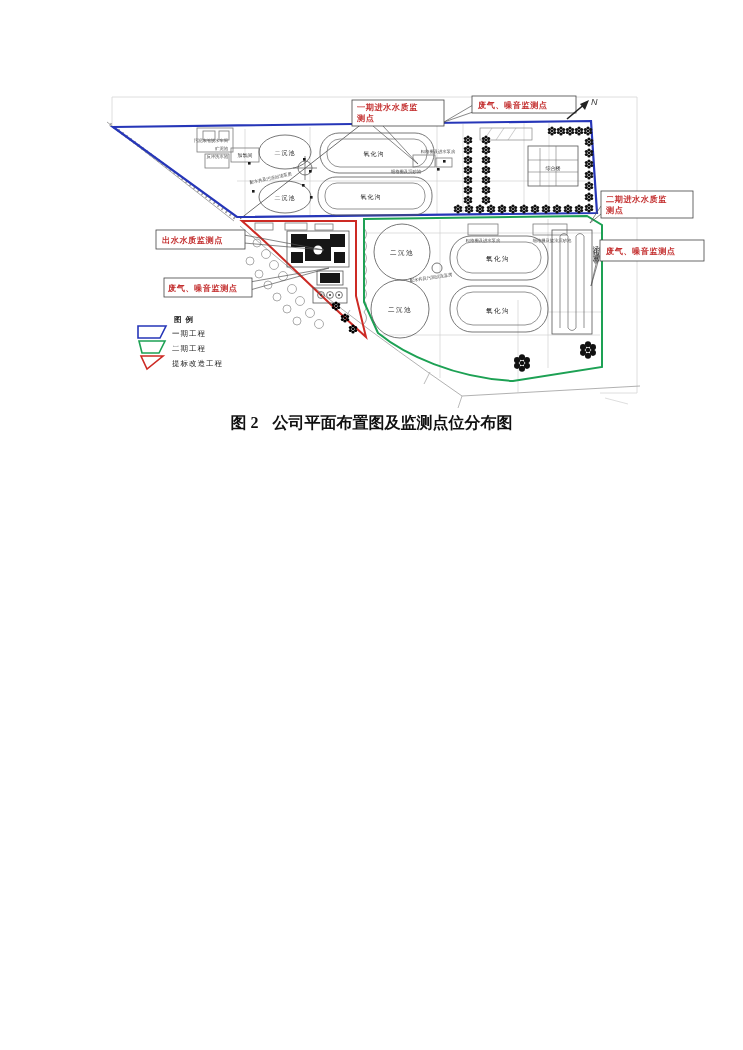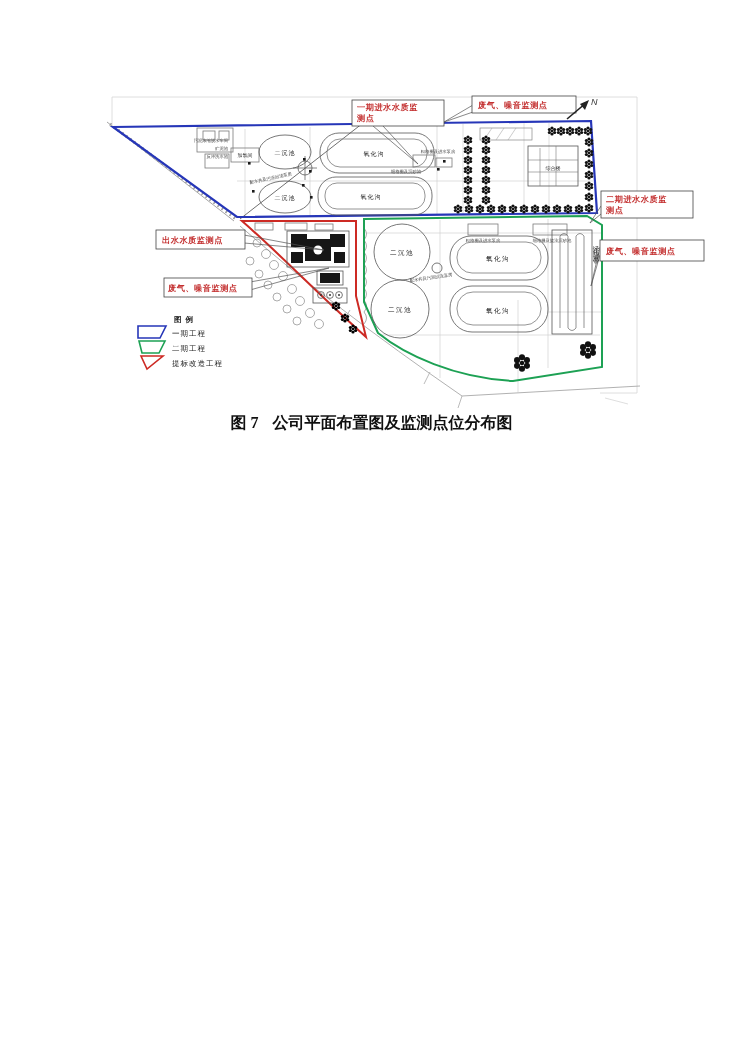--- a/index.html
+++ b/index.html
@@ -309,14 +309,14 @@
     <text class="legend-label" x="172" y="351">二期工程</text>
     <polygon points="141,356 163,356 147,369" fill="none" stroke-width="1.6" stroke="#cd2a24"></polygon>
     <text class="legend-label" x="172" y="366">提标改造工程</text>
   </g>
 </svg>
 
 <div id="green-belt-label">绿化隔离带</div>
 </div>
 
 <div id="caption">
-  <span>图 7</span><span class="gap"></span><span>公司平面布置图及监测点位分布图</span>
+  <span>图 2</span><span class="gap"></span><span>公司平面布置图及监测点位分布图</span>
 </div>
 
 </body></html>

